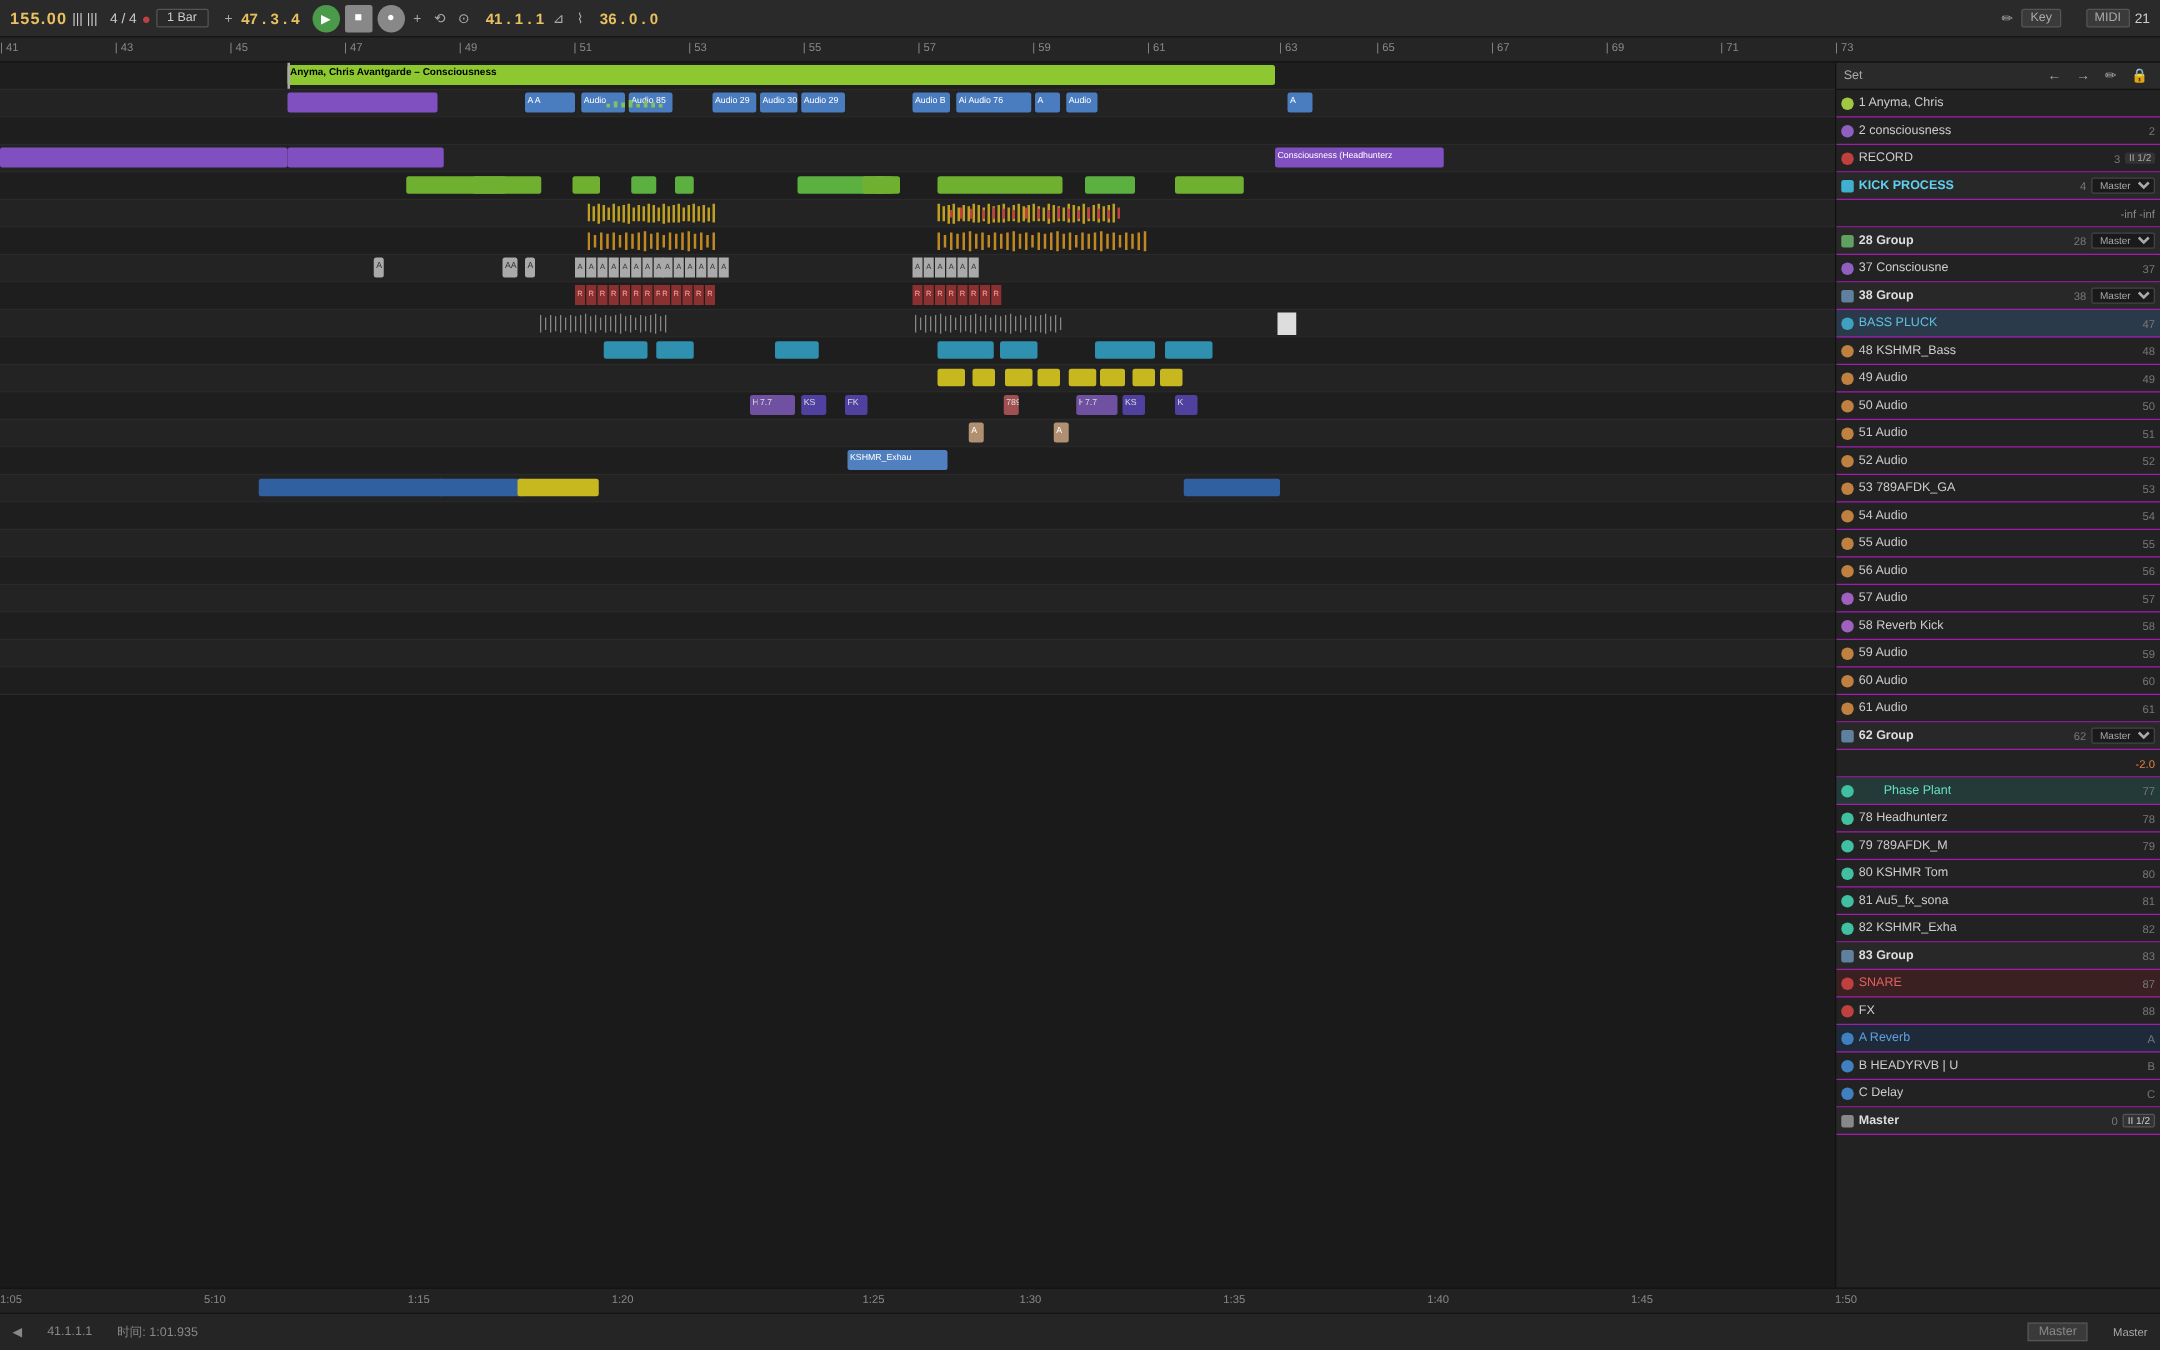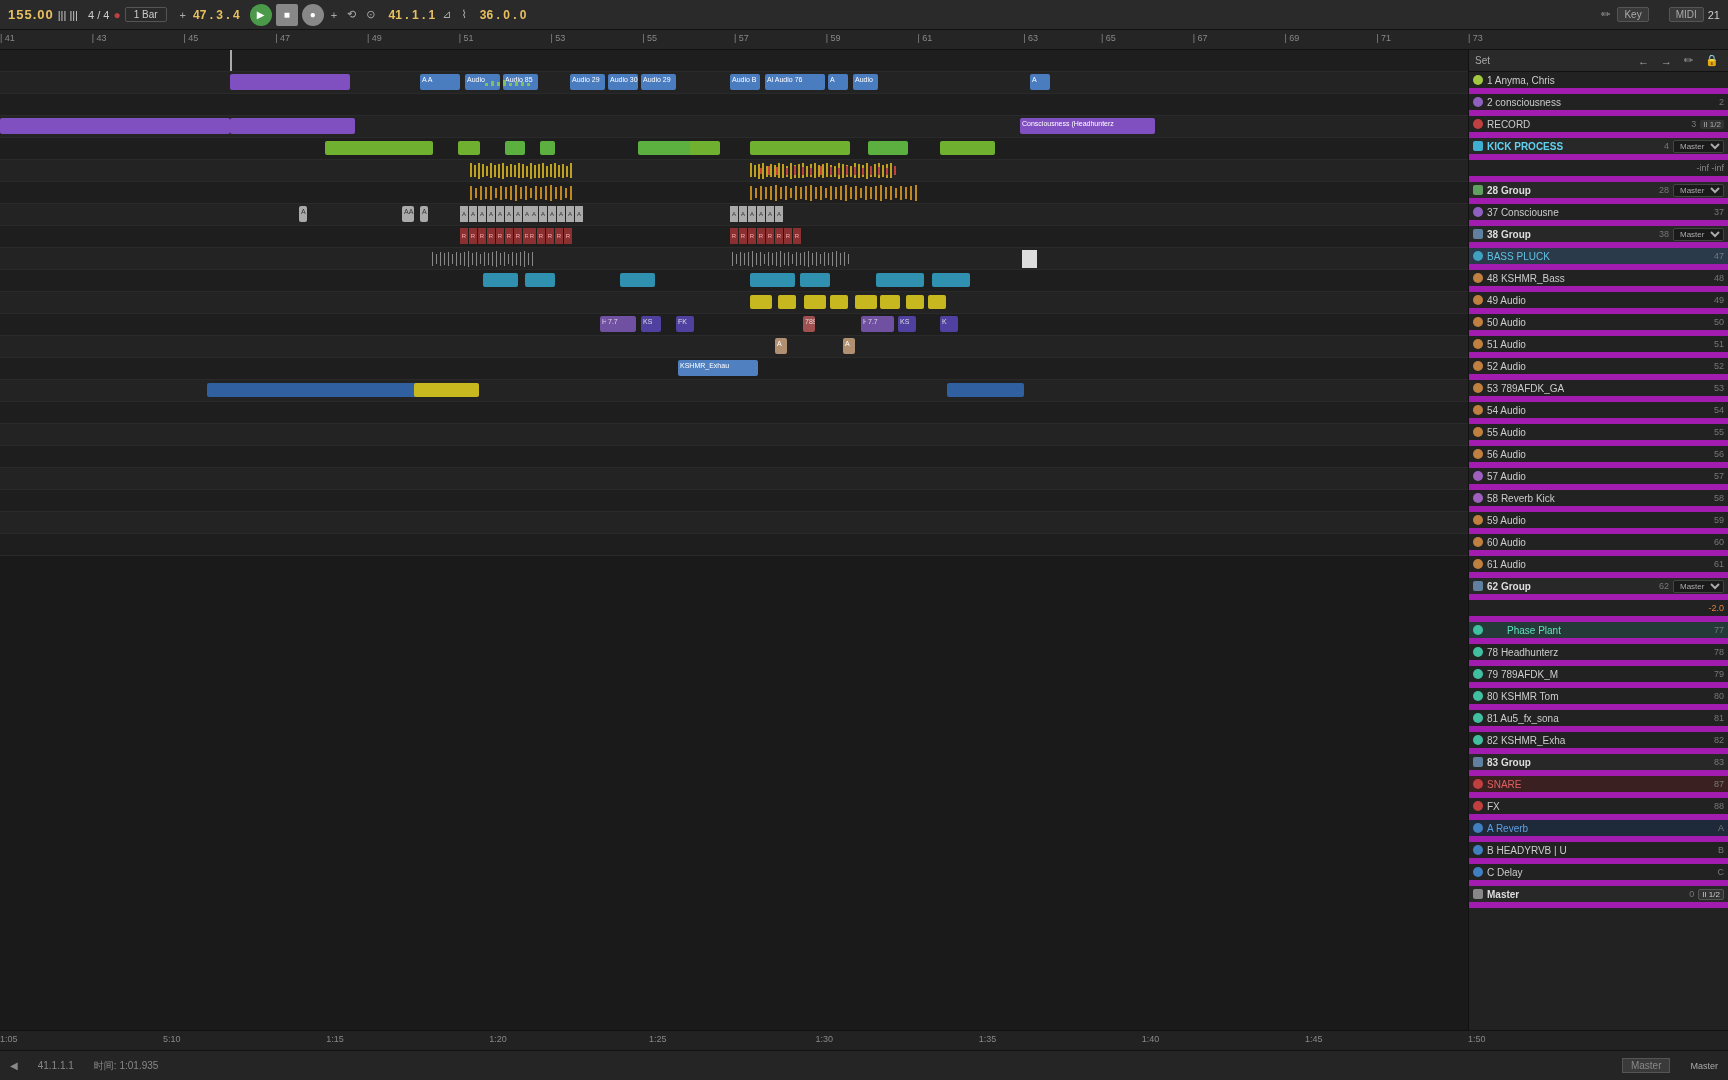--- a/index.html
+++ b/index.html
@@ -167,21 +167,21 @@
       align-items: center;
       padding: 0 6px;
       font-size: 10px;
       color: #aaa;
       gap: 6px;
     }
     .sidebar-track {
       display: flex;
       align-items: center;
       height: 22px;
-      border-bottom: 6px solid #a21caf;
+      border-bottom: 1px solid #a21caf;
       padding: 0 4px;
       gap: 4px;
       cursor: pointer;
     }
     .track-color-dot {
       width: 10px;
       height: 10px;
       border-radius: 50%;
       flex-shrink: 0;
     }
@@ -353,20 +353,23 @@
 <div id="main">
 
   <div id="timeline-scroll">
     <div class="tracks-area" id="tracks-area">
 
       <div class="track-container">
         <div class="track-row" style="background:#1e1e1e;">
 
           <div id="playhead" style="left:230px;"></div>
 
+          <div class="clip clip-green" style="left:230px;width:790px;top:2px;height:16px;background:#8dc830;">
+            <span style="font-size:8px;color:#000;font-weight:bold;">Anyma, Chris Avantgarde – Consciousness</span>
+          </div>
         </div>
       </div>
 
       <div class="track-container">
         <div class="track-row" style="background:#232323;height:22px;">
           <div class="clip" style="left:230px;width:120px;top:2px;height:16px;background:#8050c0;"></div>
 
           <div class="clip" style="left:420px;width:40px;top:2px;height:16px;background:#4a7cc0;"><span style="font-size:7px">A A</span></div>
           <div class="clip" style="left:465px;width:35px;top:2px;height:16px;background:#4a7cc0;"><span style="font-size:7px">Audio</span></div>
           <div class="clip" style="left:503px;width:35px;top:2px;height:16px;background:#4a7cc0;"><span style="font-size:7px">Audio 85</span></div>
@@ -1000,21 +1003,21 @@
     </div>
   </div>
 </div>
 
 <div id="time-ruler">
   <div style="position:relative;width:100%;height:100%;">
   <span class="time-mark" style="left: 0px;">1:05</span>
       <span class="time-mark" style="left: 163.111px;">5:10</span>
       <span class="time-mark" style="left: 326.222px;">1:15</span>
       <span class="time-mark" style="left: 489.333px;">1:20</span>
-      <span class="time-mark" style="left: 649px; text-align: center;">1:25</span>
+      <span class="time-mark" style="left: 690px; text-align: center;">1:25</span>
       <span class="time-mark" style="left: 815.556px;">1:30</span>
       <span class="time-mark" style="left: 978.667px;">1:35</span>
       <span class="time-mark" style="left: 1141.78px;">1:40</span>
       <span class="time-mark" style="left: 1304.89px;">1:45</span>
       <span class="time-mark" style="left: 1468px;">1:50</span>
     </div>
 </div>
 
 <div id="bottom-bar">
   <span>◀</span>

